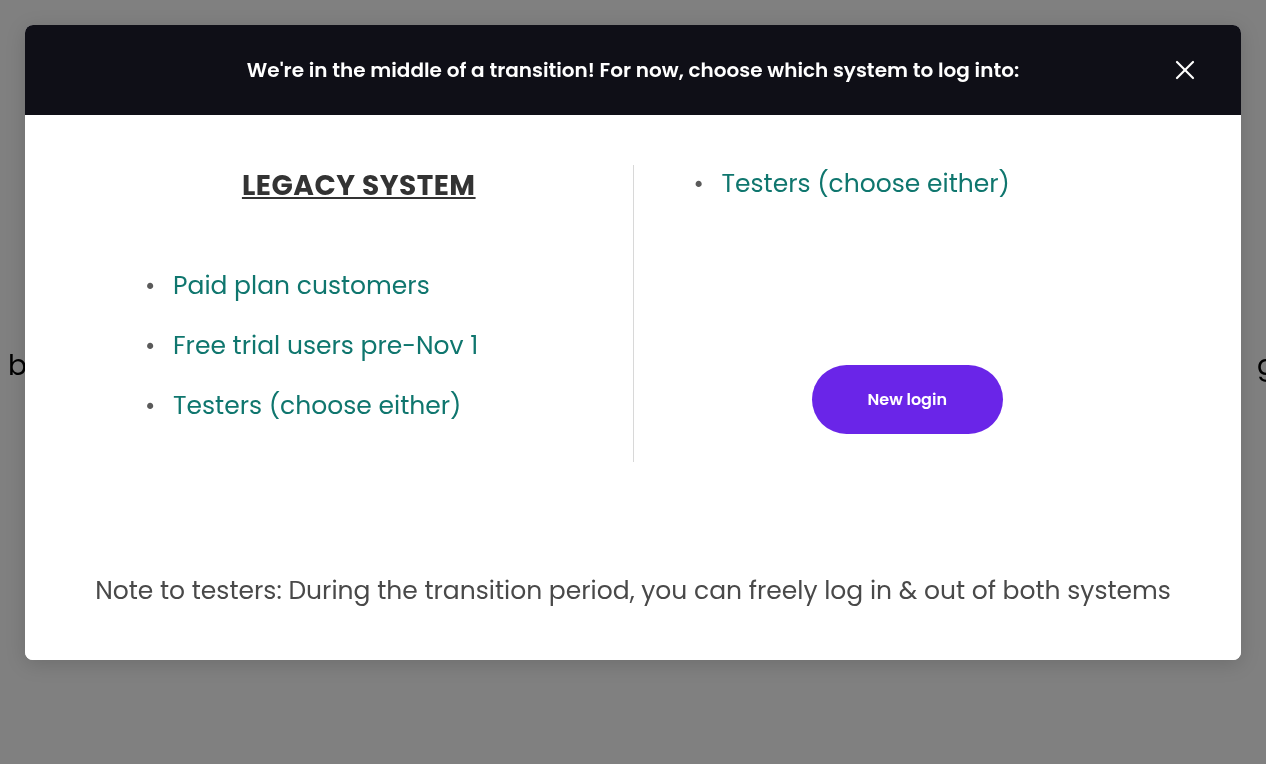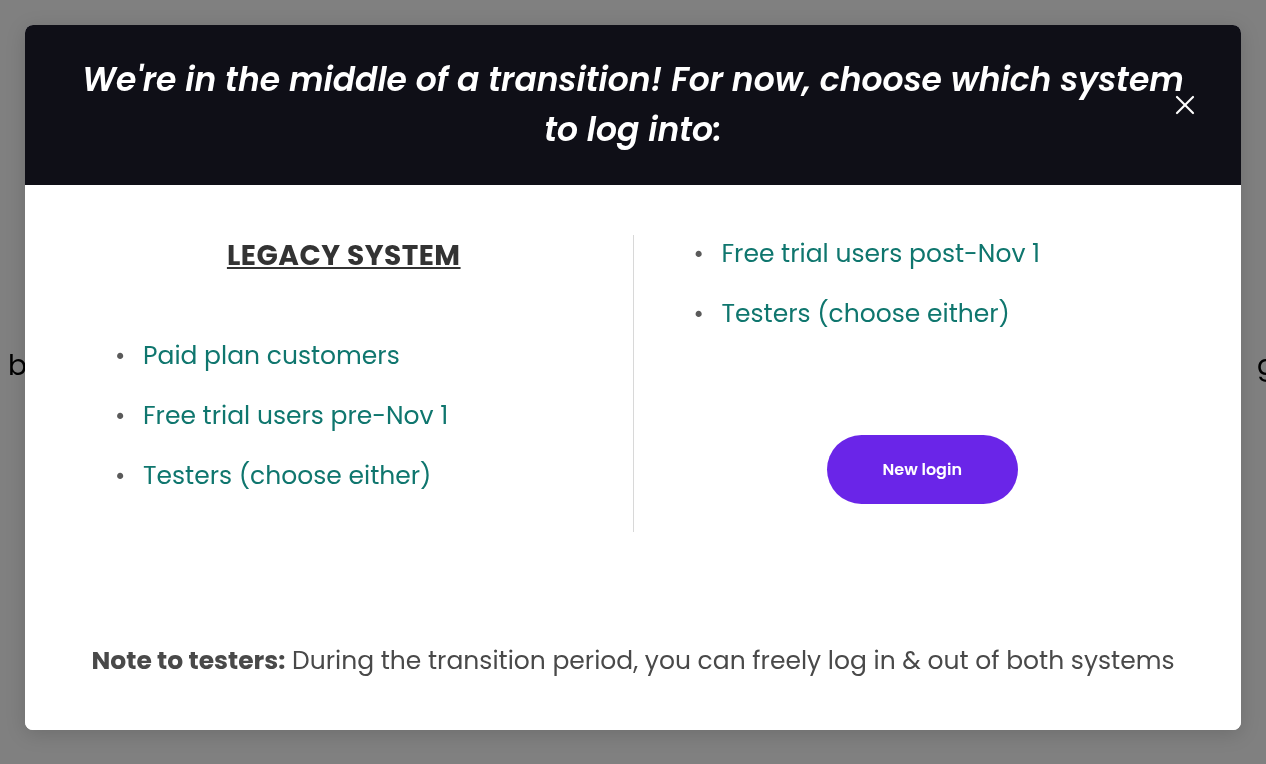--- a/index.html
+++ b/index.html
@@ -52,24 +52,23 @@
       background: #0f0f17;
       color: #ffffff;
       padding: 30px 40px;
       display: flex;
       align-items: center;
       justify-content: center;
       position: relative;
     }
     
     .modal-header-text {
-      font-size: 33px;
+      font-size: 20px;
       font-weight: 600;
       text-align: center;
-      font-style: italic;
     }
     
     .close-button {
       position: absolute;
       right: 40px;
       top: 50%;
       transform: translateY(-50%);
       background: none;
       border: none;
       color: #ffffff;
@@ -79,21 +78,21 @@
       align-items: center;
       justify-content: center;
     }
     
     .close-button svg {
       width: 24px;
       height: 24px;
     }
     
     .modal-body {
-      padding: 50px 30px 50px;
+      padding: 50px 60px 50px;
       background: #ffffff;
     }
     
     .columns {
       display: flex;
       position: relative;
     }
     
     .column {
       flex: 1;
@@ -156,21 +155,21 @@
     }
     
     .tester-note {
       text-align: center;
       font-size: 25px;
       color: #494949;
       margin-top: 70px;
     }
     
     .tester-note-label {
-      font-weight: 700;
+      font-weight: 400;
     }
   </style>
 </head>
 <body>
 
 <div class="background-text">
   <span class="bg-left">r b</span>
   <span class="bg-right">g</span>
 </div>
 
@@ -194,21 +193,20 @@
           <li>Paid plan customers</li>
           <li>Free trial users pre-Nov 1</li>
           <li>Testers (choose either)</li>
         </ul>
       </div>
 
       <div class="divider"></div>
 
       <div class="column">
         <ul class="bullet-list">
-          <li>Free trial users post-Nov 1</li>
           <li>Testers (choose either)</li>
         </ul>
         <button class="login-button">New login</button>
       </div>
 
     </div>
 
     <div class="tester-note">
       <span class="tester-note-label">Note to testers:</span>
       <span>During the transition period, you can freely log in &amp; out of both systems</span>

